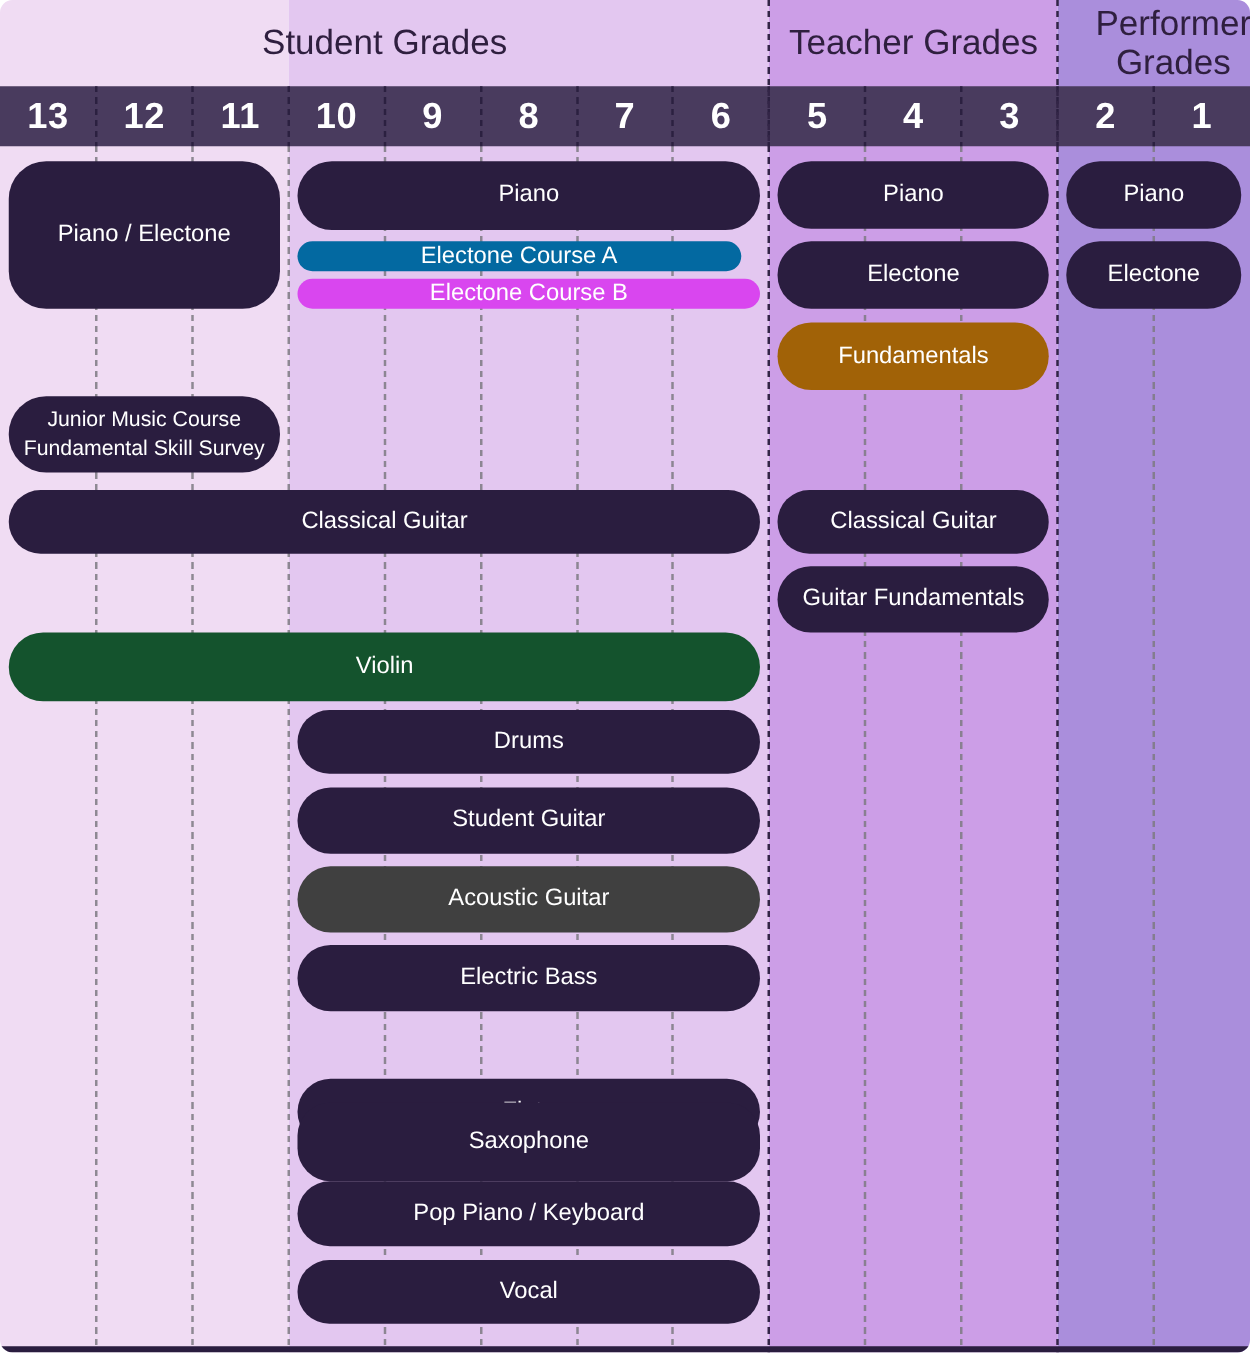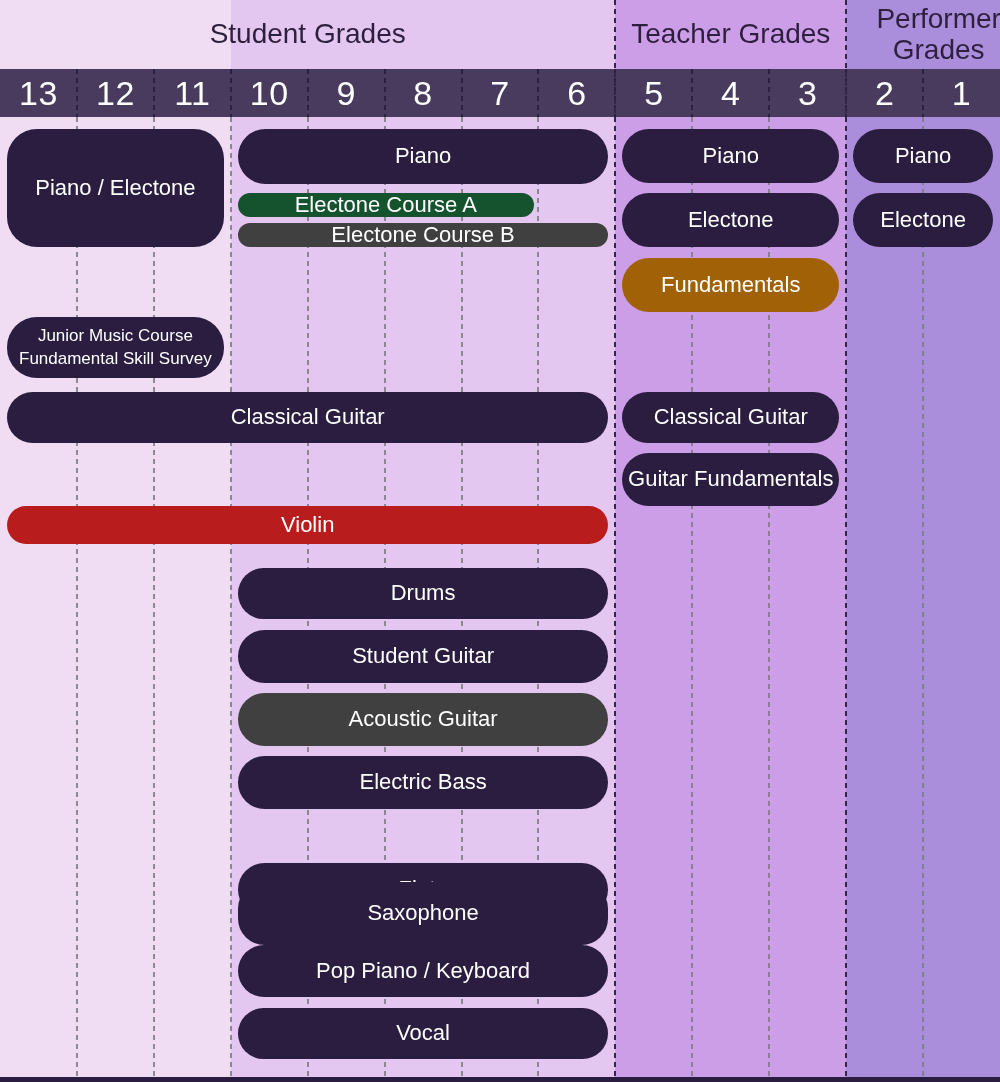--- a/index.html
+++ b/index.html
@@ -1,40 +1,41 @@
 <!DOCTYPE html>
 <html><head>
 <meta charset="utf-8">
 <style>
   html,body{margin:0;padding:0;background:#fff;}
   .stage{
     position:relative;width:1000px;height:1082px;overflow:hidden;
     font-family:"Liberation Sans", sans-serif;
+    border-radius:10px;
   }
   .layer{position:absolute;inset:0;}
   .bg-region{position:absolute;top:0;height:1082px;}
   .grid-line{position:absolute;width:2px;}
   .grid-gray{top:117px;height:960px;
     background:repeating-linear-gradient(180deg, rgba(125,122,130,.85) 0 5px, transparent 5px 9px);}
   .grid-dark{top:0;height:1082px;
     background:repeating-linear-gradient(180deg, #332547 0 5px, transparent 5px 9px);}
   .grade-bar{position:absolute;left:0;top:69px;width:1000px;height:48px;}
   .grade-cell{
     position:absolute;top:0;height:48px;display:flex;align-items:center;justify-content:center;
-    font-size:34px;letter-spacing:.5px;
+    font-size:29px;letter-spacing:.5px;font-weight:bold;
   }
   .bar-tick{position:absolute;top:0;height:48px;width:2px;
     background:repeating-linear-gradient(180deg, #2b2040 0 5px, transparent 5px 9px);}
   .group-title{
     position:absolute;top:0;height:69px;display:flex;align-items:center;justify-content:center;
     text-align:center;font-size:28px;line-height:1.08;
   }
   .pill{
     position:absolute;display:flex;flex-direction:column;align-items:center;justify-content:center;
-    text-align:center;font-size:22px;line-height:1.2;
+    text-align:center;font-size:19px;line-height:1.2;
   }
   .pill.two-line{font-size:17px;line-height:1.32;}
   .bottom-strip{position:absolute;left:0;top:1077px;width:1000px;height:5px;}
 </style>
 </head>
 <body>
 
 <div class="stage">
   <div class="layer" id="bg-layer">
       <div class="bg-region" style="left: 0px; width: 230.769px; background: rgb(240, 220, 243);"></div>
@@ -83,35 +84,35 @@
       <div class="bar-tick" style="left: 614.385px;"></div>
       <div class="bar-tick" style="left: 691.308px;"></div>
       <div class="bar-tick" style="left: 768.231px;"></div>
       <div class="bar-tick" style="left: 845.154px;"></div>
       <div class="bar-tick" style="left: 922.077px;"></div>
     </div>
 
   <div class="layer" id="pill-layer">
       <div class="pill" style="left: 7px; width: 216.769px; top: 129px; height: 118px; border-radius: 30px; background: rgb(42, 29, 63); color: rgb(255, 255, 255);">Piano / Electone</div>
       <div class="pill" style="left: 237.769px; width: 370.615px; top: 129px; height: 55px; border-radius: 27.5px; background: rgb(42, 29, 63); color: rgb(255, 255, 255);">Piano</div>
-      <div class="pill" style="left: 237.769px; width: 296px; top: 193px; height: 24px; border-radius: 12px; background: #14532d; color: rgb(255, 255, 255);">Electone Course A</div>
-      <div class="pill" style="left: 237.769px; width: 370.615px; top: 223px; height: 24px; border-radius: 12px; background: #404040; color: rgb(255, 255, 255);">Electone Course B</div>
+      <div class="pill" style="left: 237.769px; width: 355px; top: 193px; height: 24px; border-radius: 12px; background: #0369a1; color: rgb(255, 255, 255);">Electone Course A</div>
+      <div class="pill" style="left: 237.769px; width: 370.615px; top: 223px; height: 24px; border-radius: 12px; background: #d946ef; color: rgb(255, 255, 255);">Electone Course B</div>
       <div class="pill" style="left: 622.385px; width: 216.769px; top: 129px; height: 54px; border-radius: 27px; background: rgb(42, 29, 63); color: rgb(255, 255, 255);">Piano</div>
       <div class="pill" style="left: 853.154px; width: 139.846px; top: 129px; height: 54px; border-radius: 27px; background: rgb(42, 29, 63); color: rgb(255, 255, 255);">Piano</div>
       <div class="pill" style="left: 622.385px; width: 216.769px; top: 193px; height: 54px; border-radius: 27px; background: rgb(42, 29, 63); color: rgb(255, 255, 255);">Electone</div>
       <div class="pill" style="left: 853.154px; width: 139.846px; top: 193px; height: 54px; border-radius: 27px; background: rgb(42, 29, 63); color: rgb(255, 255, 255);">Electone</div>
       <div class="pill" style="left: 622.385px; width: 216.769px; top: 258px; height: 54px; border-radius: 27px; background: #a16207; color: rgb(255, 255, 255);">Fundamentals</div>
       <div class="pill two-line" style="left: 7px; width: 216.769px; top: 317px; height: 61px; border-radius: 30px; background: rgb(42, 29, 63); color: rgb(255, 255, 255);">
         <div>Junior Music Course</div>
         <div>Fundamental Skill Survey</div>
       </div>
       <div class="pill" style="left: 7px; width: 601.385px; top: 392px; height: 51px; border-radius: 25.5px; background: rgb(42, 29, 63); color: rgb(255, 255, 255);">Classical Guitar</div>
       <div class="pill" style="left: 622.385px; width: 216.769px; top: 392px; height: 51px; border-radius: 25.5px; background: rgb(42, 29, 63); color: rgb(255, 255, 255);">Classical Guitar</div>
       <div class="pill" style="left: 622.385px; width: 216.769px; top: 453px; height: 53px; border-radius: 26.5px; background: rgb(42, 29, 63); color: rgb(255, 255, 255);">Guitar Fundamentals</div>
-      <div class="pill" style="left: 7px; width: 601.385px; top: 506px; height: 38px; border-radius: 27.5px; background: #b91c1c; color: rgb(255, 255, 255);">Violin</div>
+      <div class="pill" style="left: 7px; width: 601.385px; top: 506px; height: 55px; border-radius: 27.5px; background: #14532d; color: rgb(255, 255, 255);">Violin</div>
       <div class="pill" style="left: 237.769px; width: 370.615px; top: 568px; height: 51px; border-radius: 25.5px; background: rgb(42, 29, 63); color: rgb(255, 255, 255);">Drums</div>
       <div class="pill" style="left: 237.769px; width: 370.615px; top: 630px; height: 53px; border-radius: 26.5px; background: rgb(42, 29, 63); color: rgb(255, 255, 255);">Student Guitar</div>
       <div class="pill" style="left: 237.769px; width: 370.615px; top: 693px; height: 53px; border-radius: 26.5px; background: #404040; color: rgb(255, 255, 255);">Acoustic Guitar</div>
       <div class="pill" style="left: 237.769px; width: 370.615px; top: 756px; height: 53px; border-radius: 26.5px; background: rgb(42, 29, 63); color: rgb(255, 255, 255);">Electric Bass</div>
       <div class="pill" style="left: 237.769px; width: 370.615px; top: 819px; height: 53px; border-radius: 26.5px; background: rgb(42, 29, 63); color: rgb(255, 255, 255); margin-top: 44px;">Flute</div>
       <div class="pill" style="left: 237.769px; width: 370.615px; top: 882px; height: 63px; border-radius: 26.5px; background: rgb(42, 29, 63); color: rgb(255, 255, 255);">Saxophone</div>
       <div class="pill" style="left: 237.769px; width: 370.615px; top: 945px; height: 52px; border-radius: 26px; background: rgb(42, 29, 63); color: rgb(255, 255, 255);">Pop Piano / Keyboard</div>
       <div class="pill" style="left: 237.769px; width: 370.615px; top: 1008px; height: 51px; border-radius: 25.5px; background: rgb(42, 29, 63); color: rgb(255, 255, 255);">Vocal</div>
     </div>
   <div class="layer" id="divider-layer">

